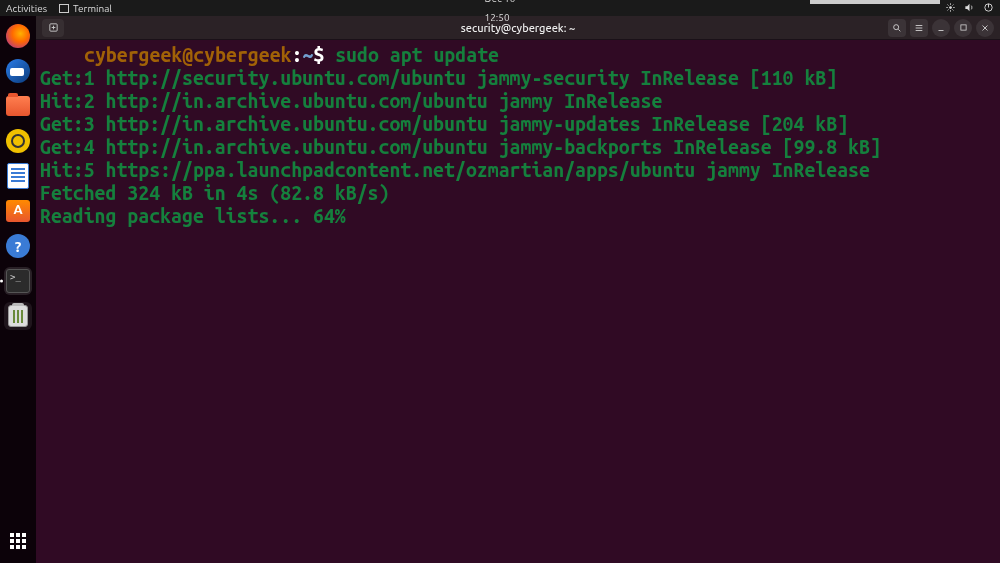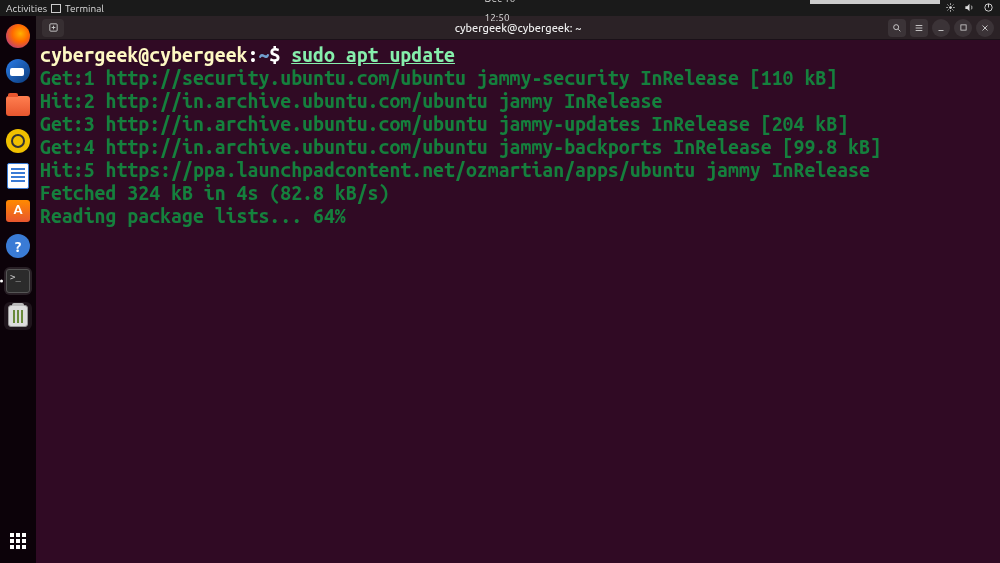--- a/index.html
+++ b/index.html
@@ -6,21 +6,21 @@
   html, body { width: 1000px; height: 563px; overflow: hidden; font-family: "Ubuntu", "DejaVu Sans", sans-serif; background: #000; }
   .screen { position: relative; width: 1000px; height: 563px; background: #300a24; }
 
   
   .topbar {
     position: absolute; top: 0; left: 0; right: 0; height: 16px;
     background: #1a1a1a; color: #ddd; font-size: 10px;
     display: flex; align-items: center; padding: 0 6px;
     z-index: 20;
   }
-  .topbar .left { display: flex; gap: 4px; align-items: center; }
+  .topbar .left { display: flex; gap: 12px; align-items: center; }
   .topbar .center { position: absolute; left: 50%; transform: translateX(-50%); display: flex; gap: 8px; flex-direction: column; }
   .topbar .right { margin-left: auto; display: flex; gap: 8px; align-items: center; }
   .mini-app { display: flex; align-items: center; gap: 4px; justify-content: flex-end; }
 
   
   .dock {
     position: absolute; top: 16px; left: 0; bottom: 0; width: 36px;
     background: rgba(0,0,0,0.75);
     display: flex; flex-direction: column; align-items: center;
     padding-top: 6px; gap: 7px;
@@ -82,24 +82,24 @@
   .hbtn { width:18px;height:18px;border-radius:50%;background:rgba(255,255,255,0.08);display:flex;align-items:center;justify-content:center;font-size:10px;color:#ddd;cursor:pointer;}
   .hbtn.sq{border-radius:4px;}
 
   
   .term {
     flex: 1; padding: 4px 4px; overflow: hidden;
     font-family: "Ubuntu Mono","DejaVu Sans Mono","Menlo",monospace;
     font-size: 19.5px; line-height: 23px; font-weight: 600;
     color: #ffffff; white-space: pre;
   }
-  .prompt-user { color: #fef9c3; }
+  .prompt-user { color: #a16207; margin-left: 44px; }
   .prompt-sep  { color: #ffffff; }
   .prompt-path { color: #729fcf; }
-  .cmd { color: #86efac; text-decoration: underline; }
+  .cmd { color: #15803d; }
   .out { color: #15803d; }
 
   
   .tray-gap { position:absolute; top:0; right:60px; width:130px; height:4px; background:#ccc; z-index:30;}
 </style>
 </head>
 <body>
 
 <div class="screen">
 
@@ -185,21 +185,21 @@
 
   <div class="window">
     <div class="win-header">
       <div class="tab-btn">
         <svg width="11" height="11" viewBox="0 0 24 24" fill="none" stroke="#ccc" stroke-width="2">
             <rect x="4" y="4" width="16" height="16" rx="2"></rect>
             <line x1="12" y1="8" x2="12" y2="16"></line>
             <line x1="8" y1="12" x2="16" y2="12"></line>
           </svg>
       </div>
-      <div class="title">cybergeek@cybergeek: ~</div>
+      <div class="title">security@cybergeek: ~</div>
       <div class="right-controls">
         <div class="hbtn sq">
           <svg width="10" height="10" viewBox="0 0 24 24" fill="none" stroke="#ddd" stroke-width="2">
               <circle cx="10" cy="10" r="6"></circle>
               <line x1="15" y1="15" x2="20" y2="20"></line>
             </svg>
         </div>
         <div class="hbtn sq">
           <svg width="10" height="10" viewBox="0 0 24 24" stroke="#ddd" stroke-width="2">
               <line x1="4" y1="6" x2="20" y2="6"></line>

